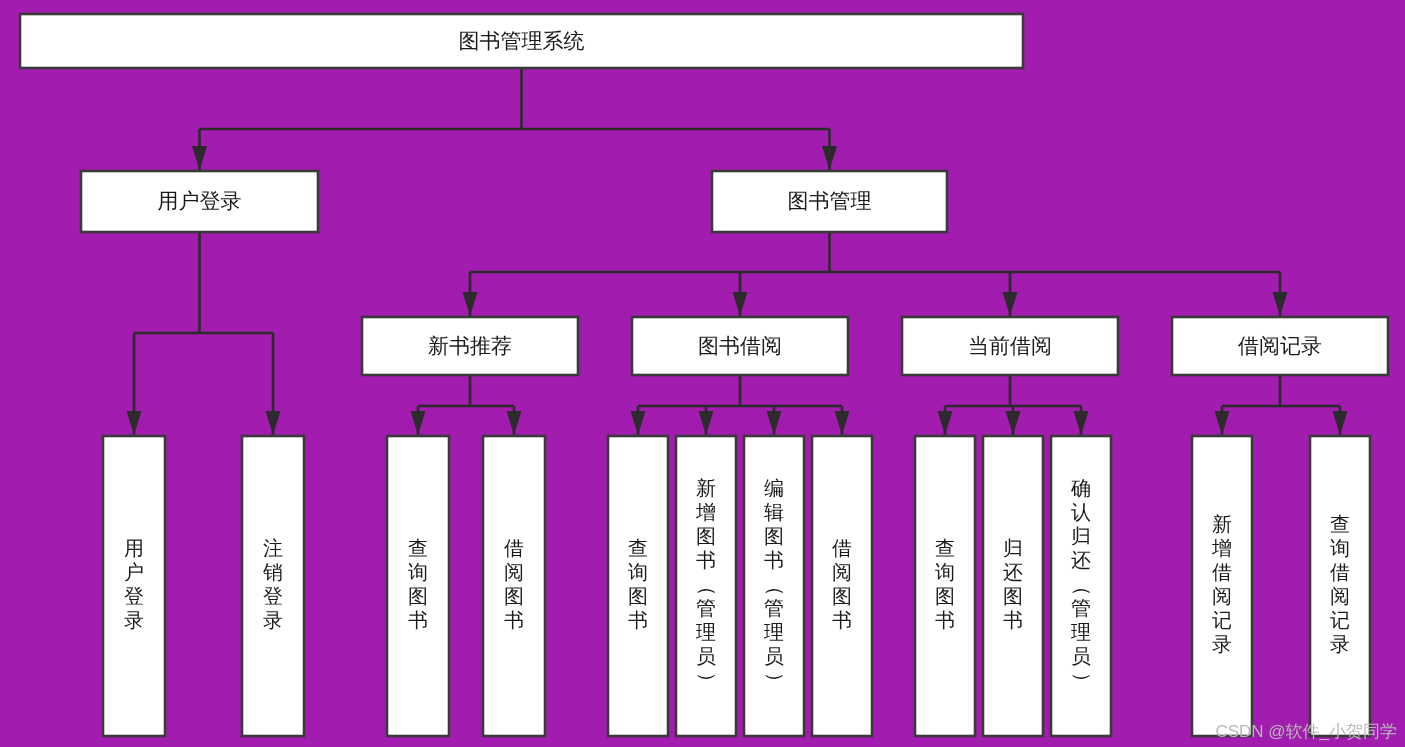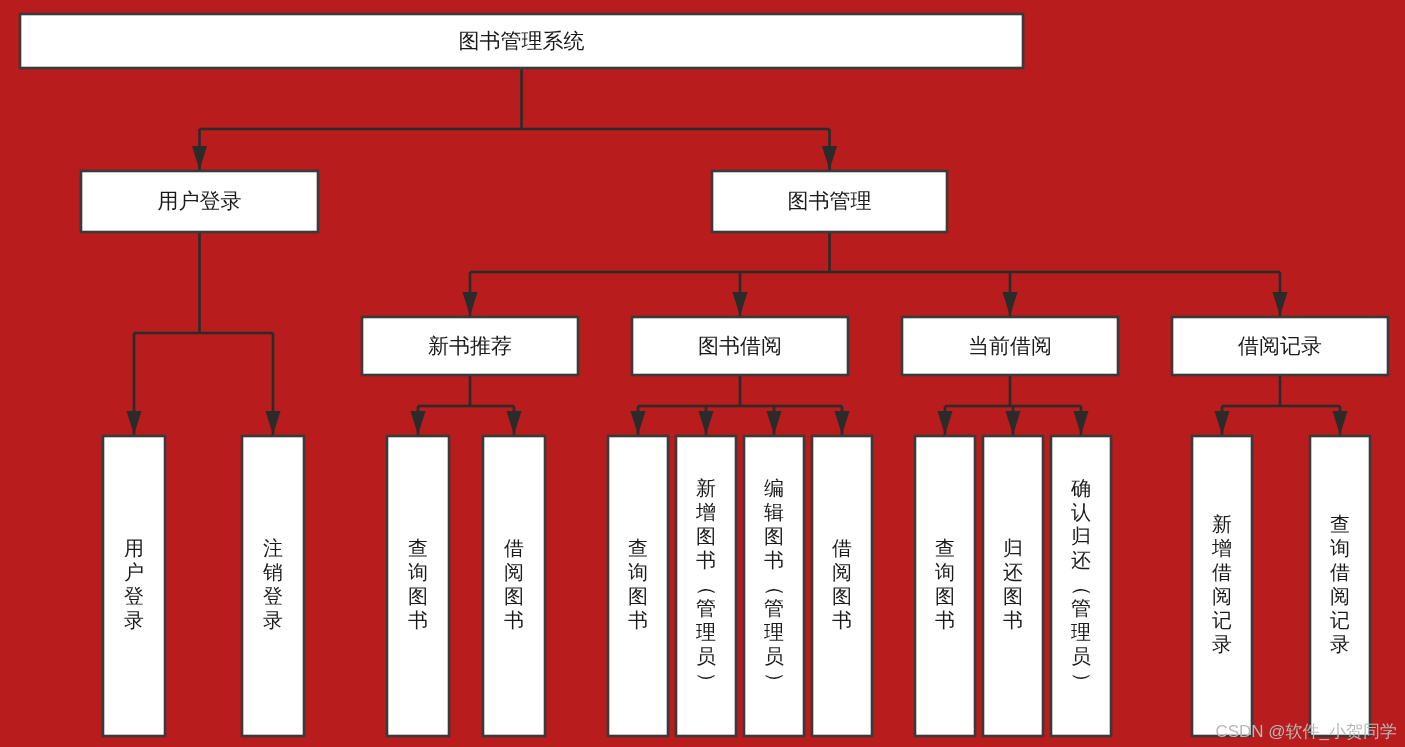--- a/index.html
+++ b/index.html
@@ -7,21 +7,21 @@
     padding: 0;
     background: #ffffff;
   }
   body {
     font-family: "Liberation Sans", "DejaVu Sans", sans-serif;
   }
   #canvas {
     position: relative;
     width: 1405px;
     height: 747px;
-    background: #b91c1c;
+    background: #a21caf;
     overflow: hidden;
   }
   svg#diagram {
     position: absolute;
     left: 0;
     top: 0;
     width: 1405px;
     height: 747px;
   }
   .node-box {

